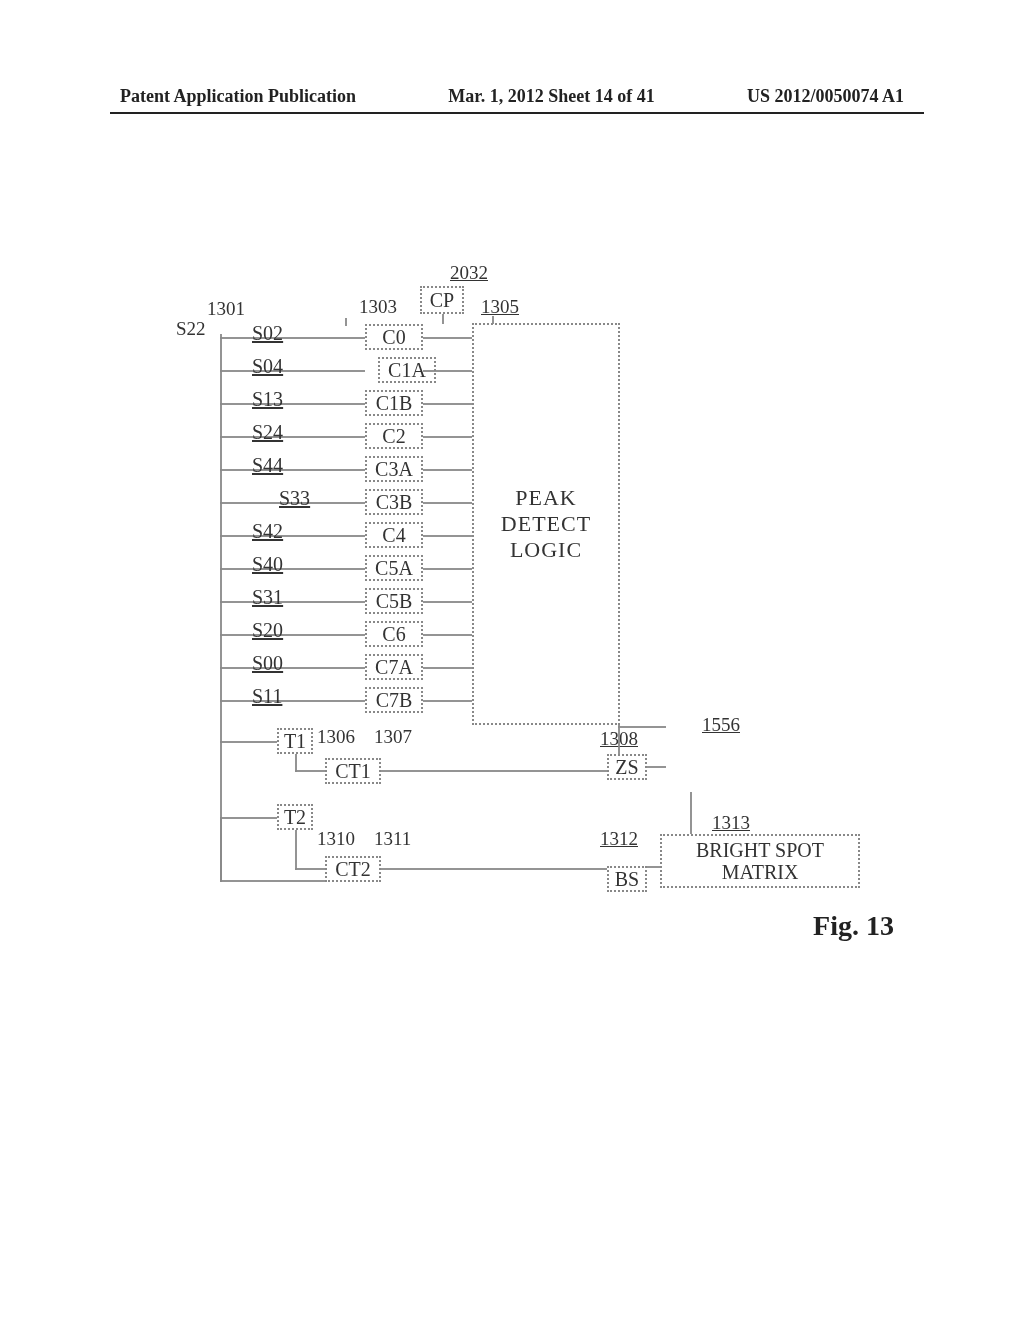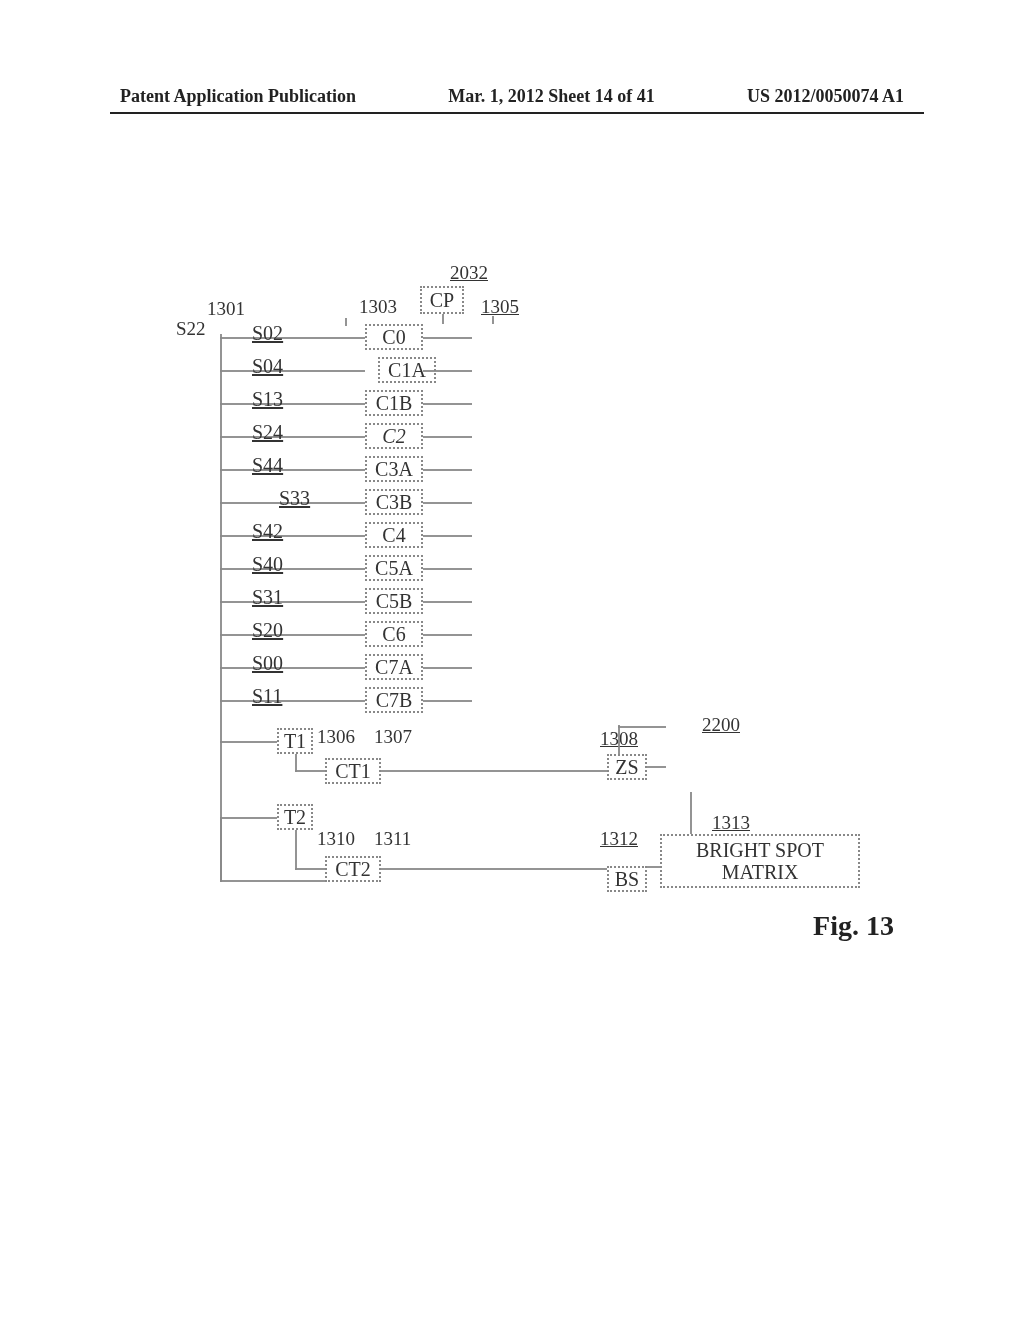--- a/index.html
+++ b/index.html
@@ -137,21 +137,21 @@
 
   <div class="wire-h" style="left:50px; top:137px; width:145px;"></div>
   <div class="slabel" style="left:82px; top:122px;">S13</div>
   <div class="box" style="left:195px; top:124px; width:58px; height:26px;">
       <span>C1B</span>
     </div>
   <div class="wire-h" style="left:253px; top:137px; width:49px;"></div>
 
   <div class="wire-h" style="left:50px; top:170px; width:145px;"></div>
   <div class="slabel" style="left:82px; top:155px;">S24</div>
-  <div class="box" style="left:195px; top:157px; width:58px; height:26px;font-style:italic;">
+  <div class="box" style="left:195px; top:157px; width:58px; height:26px;">
       <span>C2</span>
     </div>
   <div class="wire-h" style="left:253px; top:170px; width:49px;"></div>
 
   <div class="wire-h" style="left:50px; top:203px; width:145px;"></div>
   <div class="slabel" style="left:82px; top:188px;">S44</div>
   <div class="box" style="left:195px; top:190px; width:58px; height:26px;">
       <span>C3A</span>
     </div>
   <div class="wire-h" style="left:253px; top:203px; width:49px;"></div>
@@ -198,40 +198,45 @@
     </div>
   <div class="wire-h" style="left:253px; top:401px; width:49px;"></div>
 
   <div class="wire-h" style="left:50px; top:434px; width:145px;"></div>
   <div class="slabel" style="left:82px; top:419px;">S11</div>
   <div class="box" style="left:195px; top:421px; width:58px; height:26px;">
       <span>C7B</span>
     </div>
   <div class="wire-h" style="left:253px; top:434px; width:49px;"></div>
 
+  <div class="peak">
+    <div>PEAK</div>
+    <div>DETECT</div>
+    <div>LOGIC</div>
+  </div>
 
   <div class="box" style="left:107px; top:462px; width:36px; height:26px;">
       <span>T1</span>
     </div>
   <div class="lbl" style="left:147px; top:460px;">1306</div>
   <div class="lbl" style="left:204px; top:460px;">1307</div>
   <div class="box" style="left:155px; top:492px; width:56px; height:26px;">
       <span>CT1</span>
     </div>
 
   <div class="wire-v" style="left:125px; top:488px; height:18px;"></div>
   <div class="wire-h" style="left:125px; top:504px; width:30px;"></div>
   <div class="wire-h" style="left:50px; top:475px; width:57px;"></div>
   <div class="wire-h" style="left:211px; top:504px; width:226px;"></div>
   <div class="box" style="left:437px; top:488px; width:40px; height:26px;">
       <span>ZS</span>
     </div>
   <div class="lbl u" style="left:430px; top:462px;">1308</div>
 
-  <div class="lbl u" style="left:532px; top:448px;">2200</div>
+  <div class="lbl u" style="left:532px; top:448px;">1556</div>
   <div class="wire-h" style="left:477px; top:500px; width:19px;"></div>
 
   <div class="wire-v" style="left:448px; top:459px; height:30px;"></div>
   <div class="wire-h" style="left:448px; top:460px; width:48px;"></div>
   <div class="wire-h" style="left:450px; top:459px; width:0px;"></div>
 
   <div class="box" style="left:107px; top:538px; width:36px; height:26px;">
       <span>T2</span>
     </div>
   <div class="lbl" style="left:147px; top:562px;">1310</div>

